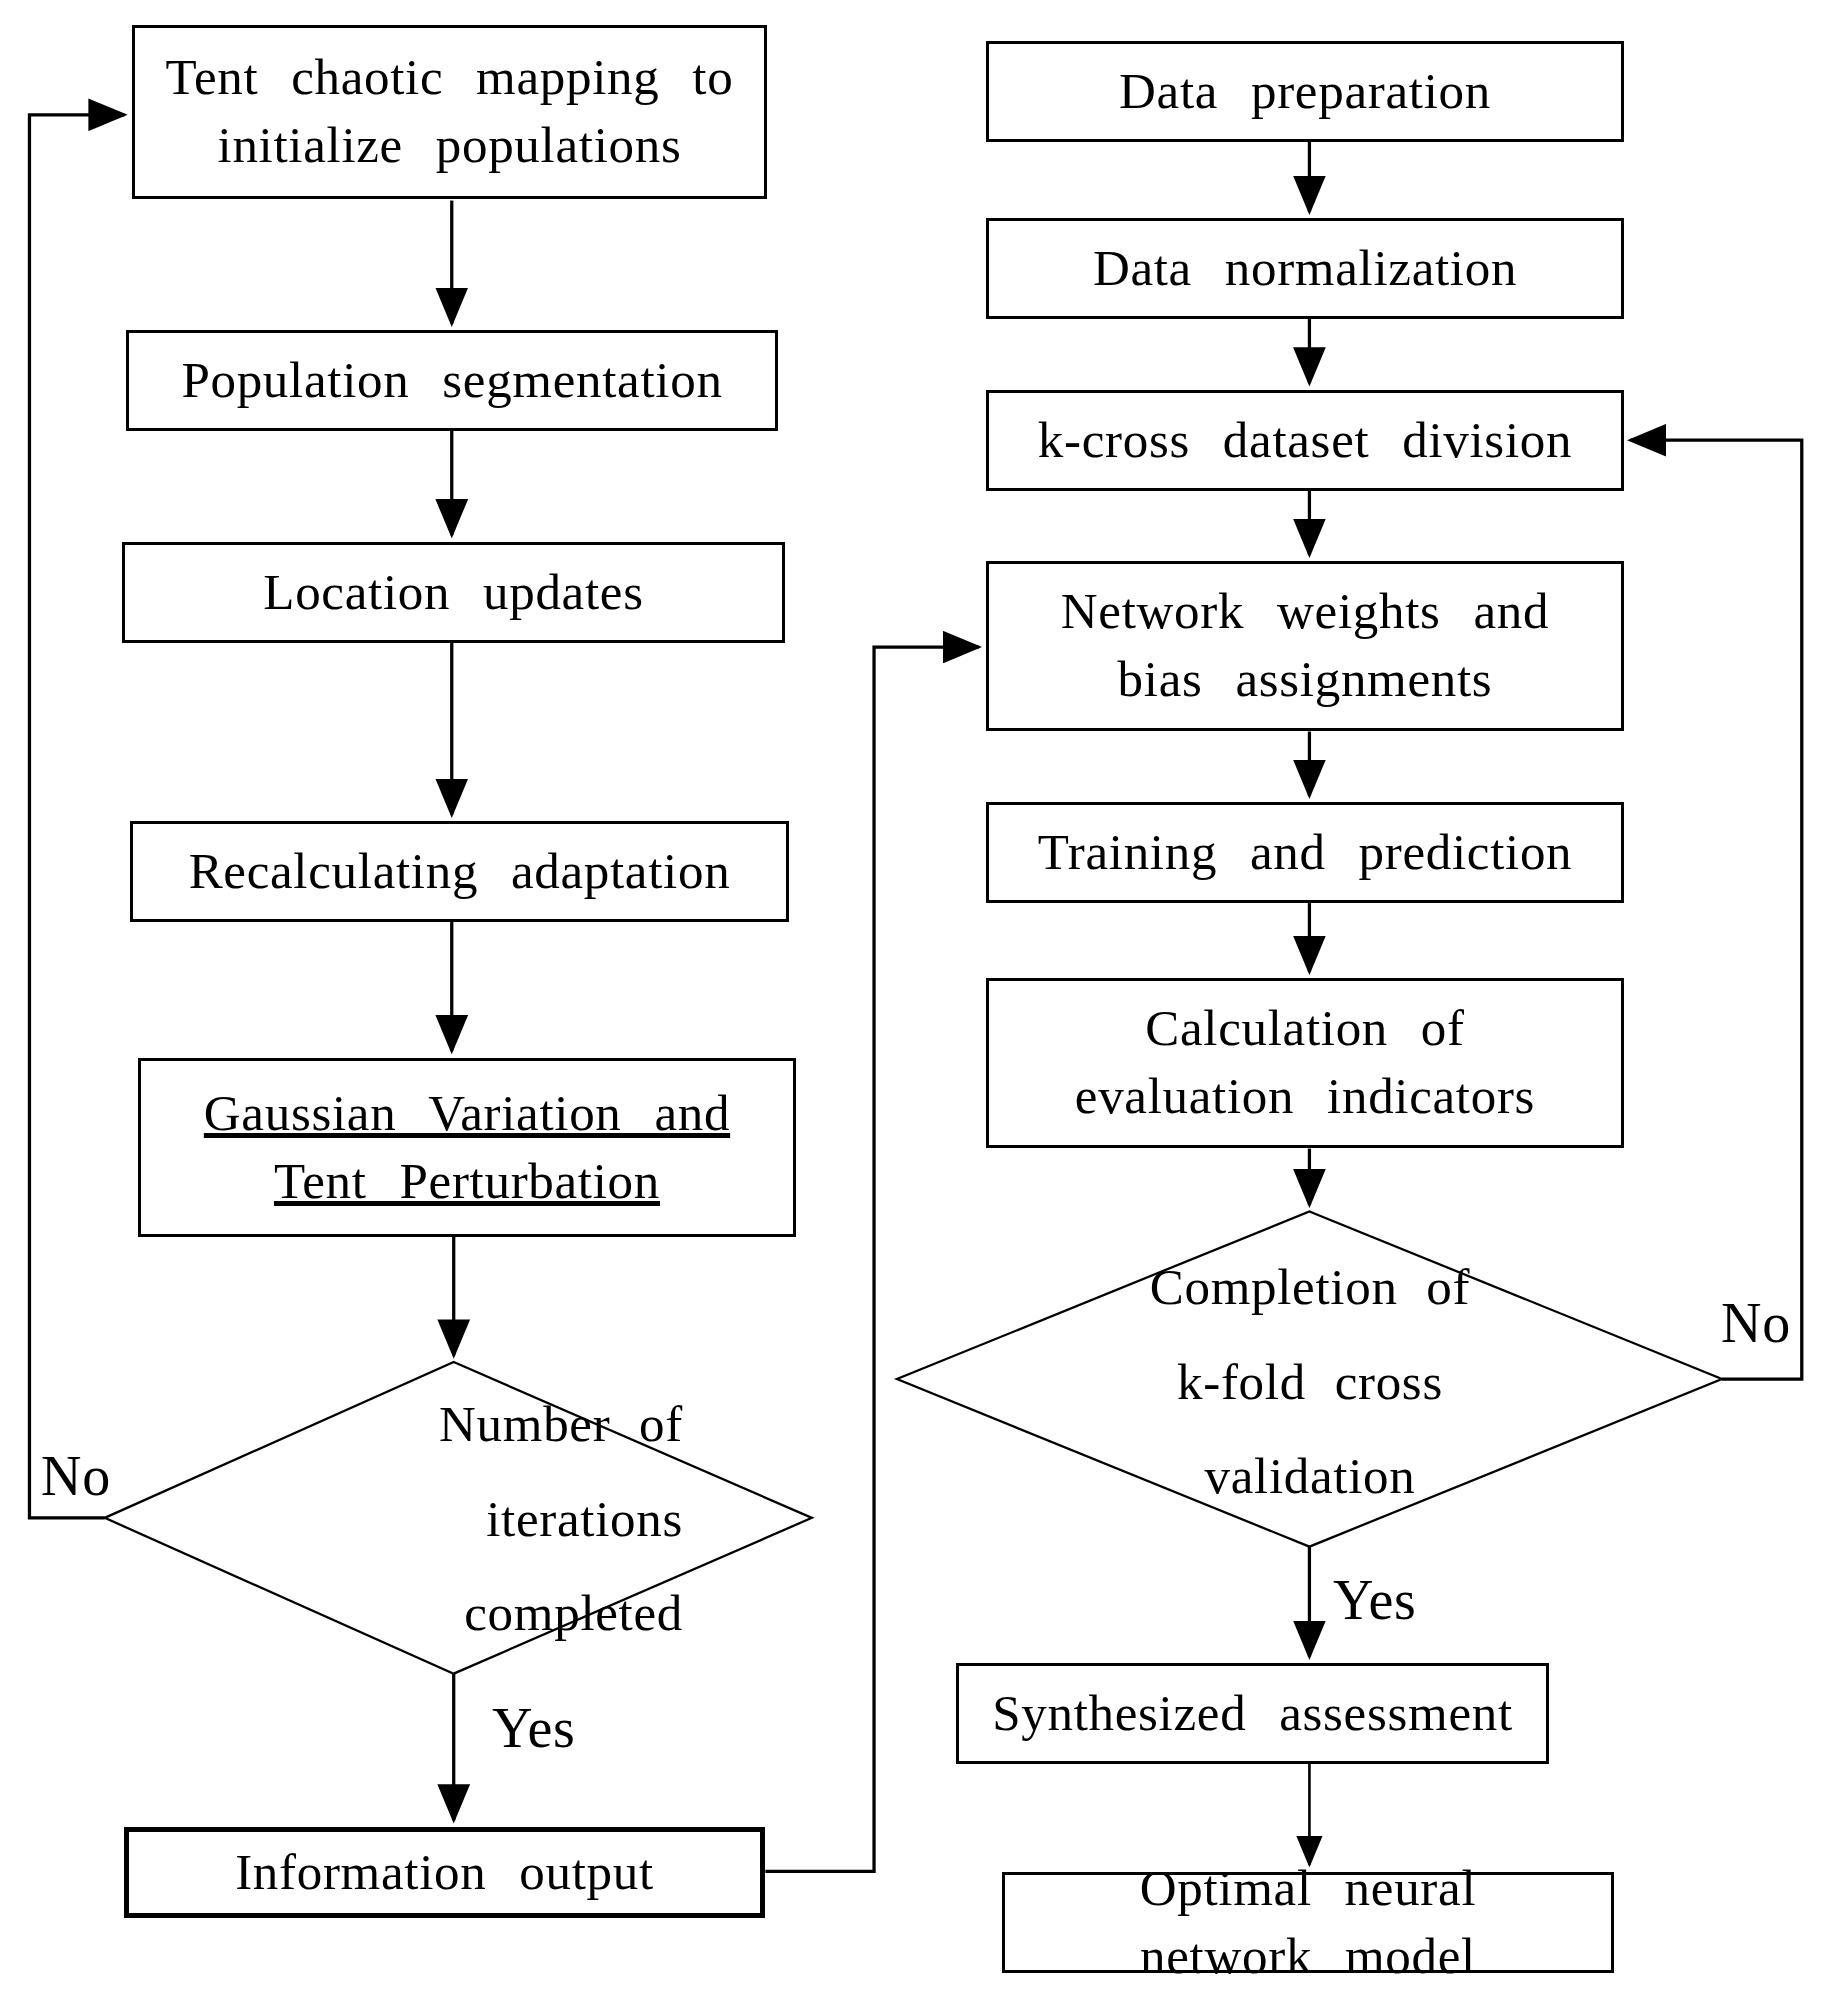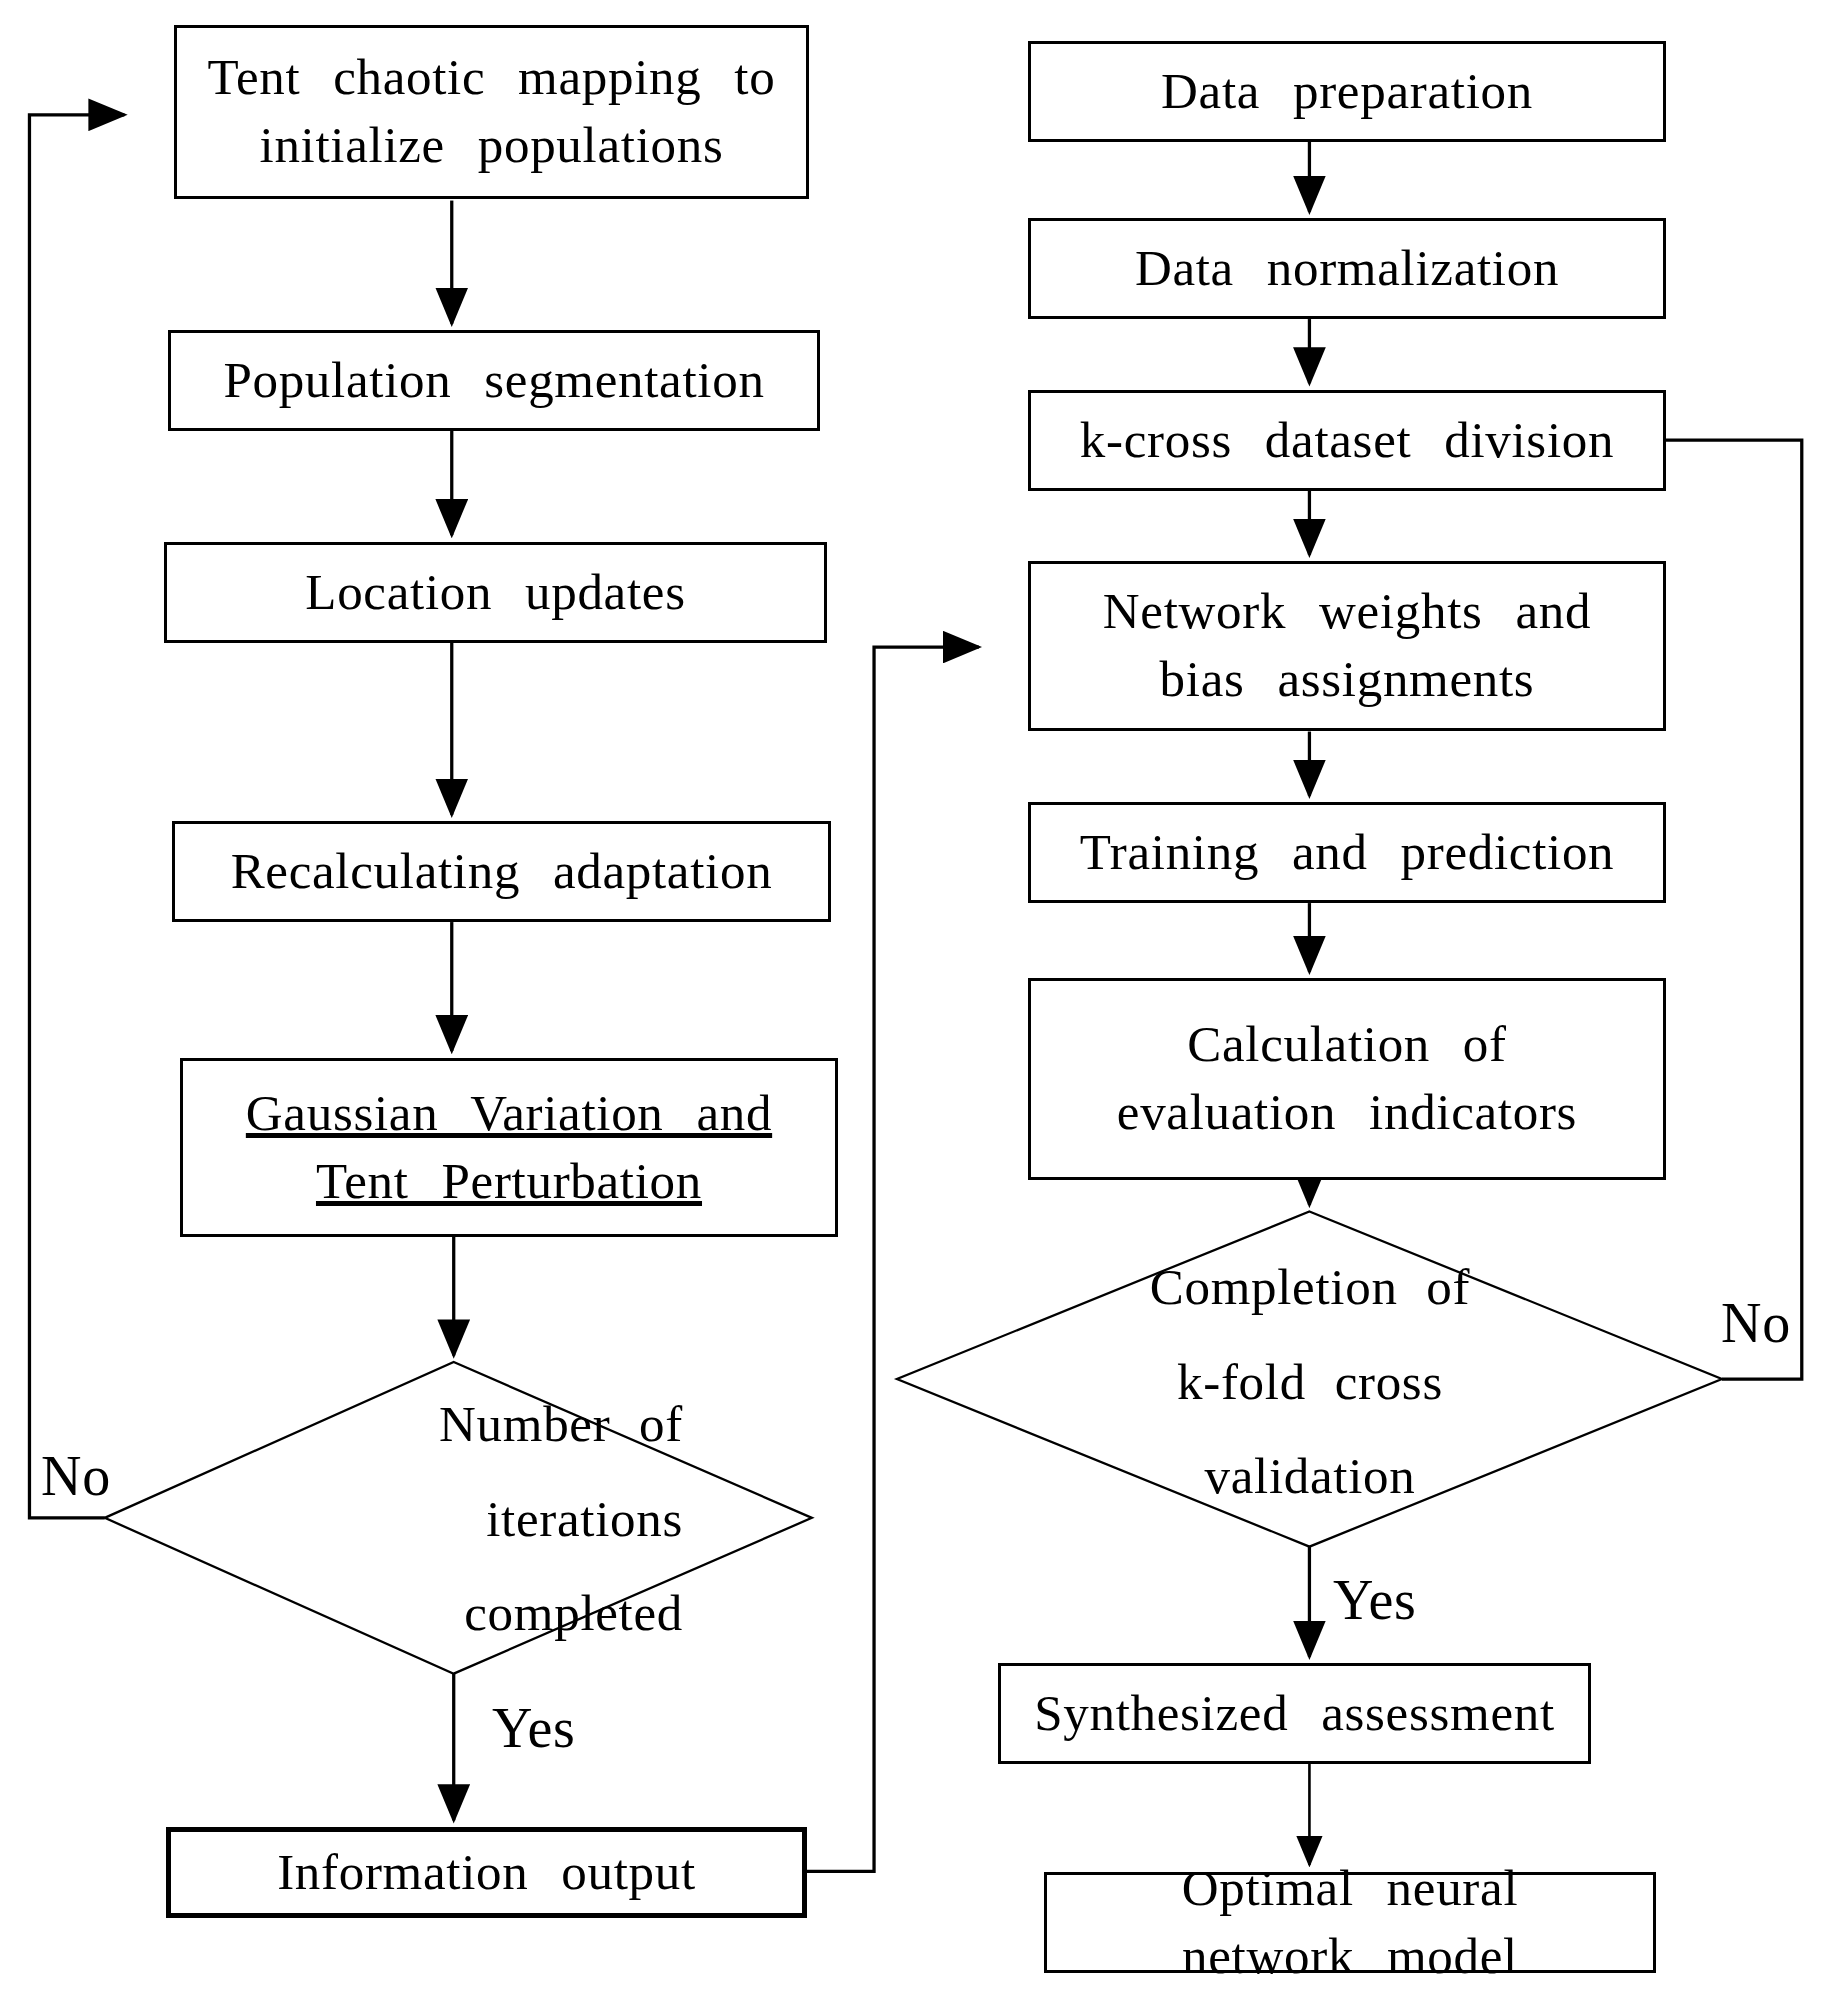--- a/index.html
+++ b/index.html
@@ -9,21 +9,21 @@
     background:#ffffff;
     font-family:"Liberation Serif","DejaVu Serif",serif;
     color:#000;
   }
   .layer{position:absolute;left:0;top:0;width:1826px;height:2015px;}
   .node{
     position:absolute;box-sizing:border-box;
     border:3.9px solid #000;background:#fff;
     display:flex;flex-direction:column;align-items:center;justify-content:center;
     text-align:center;font-size:51px;line-height:1.33;
-    word-spacing:0.38em;letter-spacing:0.7px;white-space:nowrap;margin-left:42px;
+    word-spacing:0.38em;letter-spacing:0.7px;white-space:nowrap;
   }
   .node.thick{border-width:5.2px;}
   .diamond-text{
     position:absolute;display:flex;flex-direction:column;
     align-items:center;justify-content:center;text-align:center;
     font-size:51px;line-height:1.85;word-spacing:0.3em;letter-spacing:0.7px;
     white-space:nowrap;
   }
   .flow-label{position:absolute;font-size:56px;letter-spacing:0.7px;}
   svg{display:block;}
@@ -109,21 +109,21 @@
 
   <div class="node" style="left:986px;top:561px;width:638px;height:170px;">
     <span>Network weights and</span>
     <span>bias assignments</span>
   </div>
 
   <div class="node" style="left:986px;top:802px;width:638px;height:101px;">
     <span>Training and prediction</span>
   </div>
 
-  <div class="node" style="left:986px;top:978px;width:638px;height:202px;">
+  <div class="node" style="left:986px;top:978px;width:638px;height:170px;">
     <span>Calculation of</span>
     <span>evaluation indicators</span>
   </div>
 
   <div class="diamond-text" style="left:1081px;top:1264px;width:458px;height:236px;">
     <span>Completion of</span>
     <span>k-fold cross</span>
     <span>validation</span>
   </div>
 

